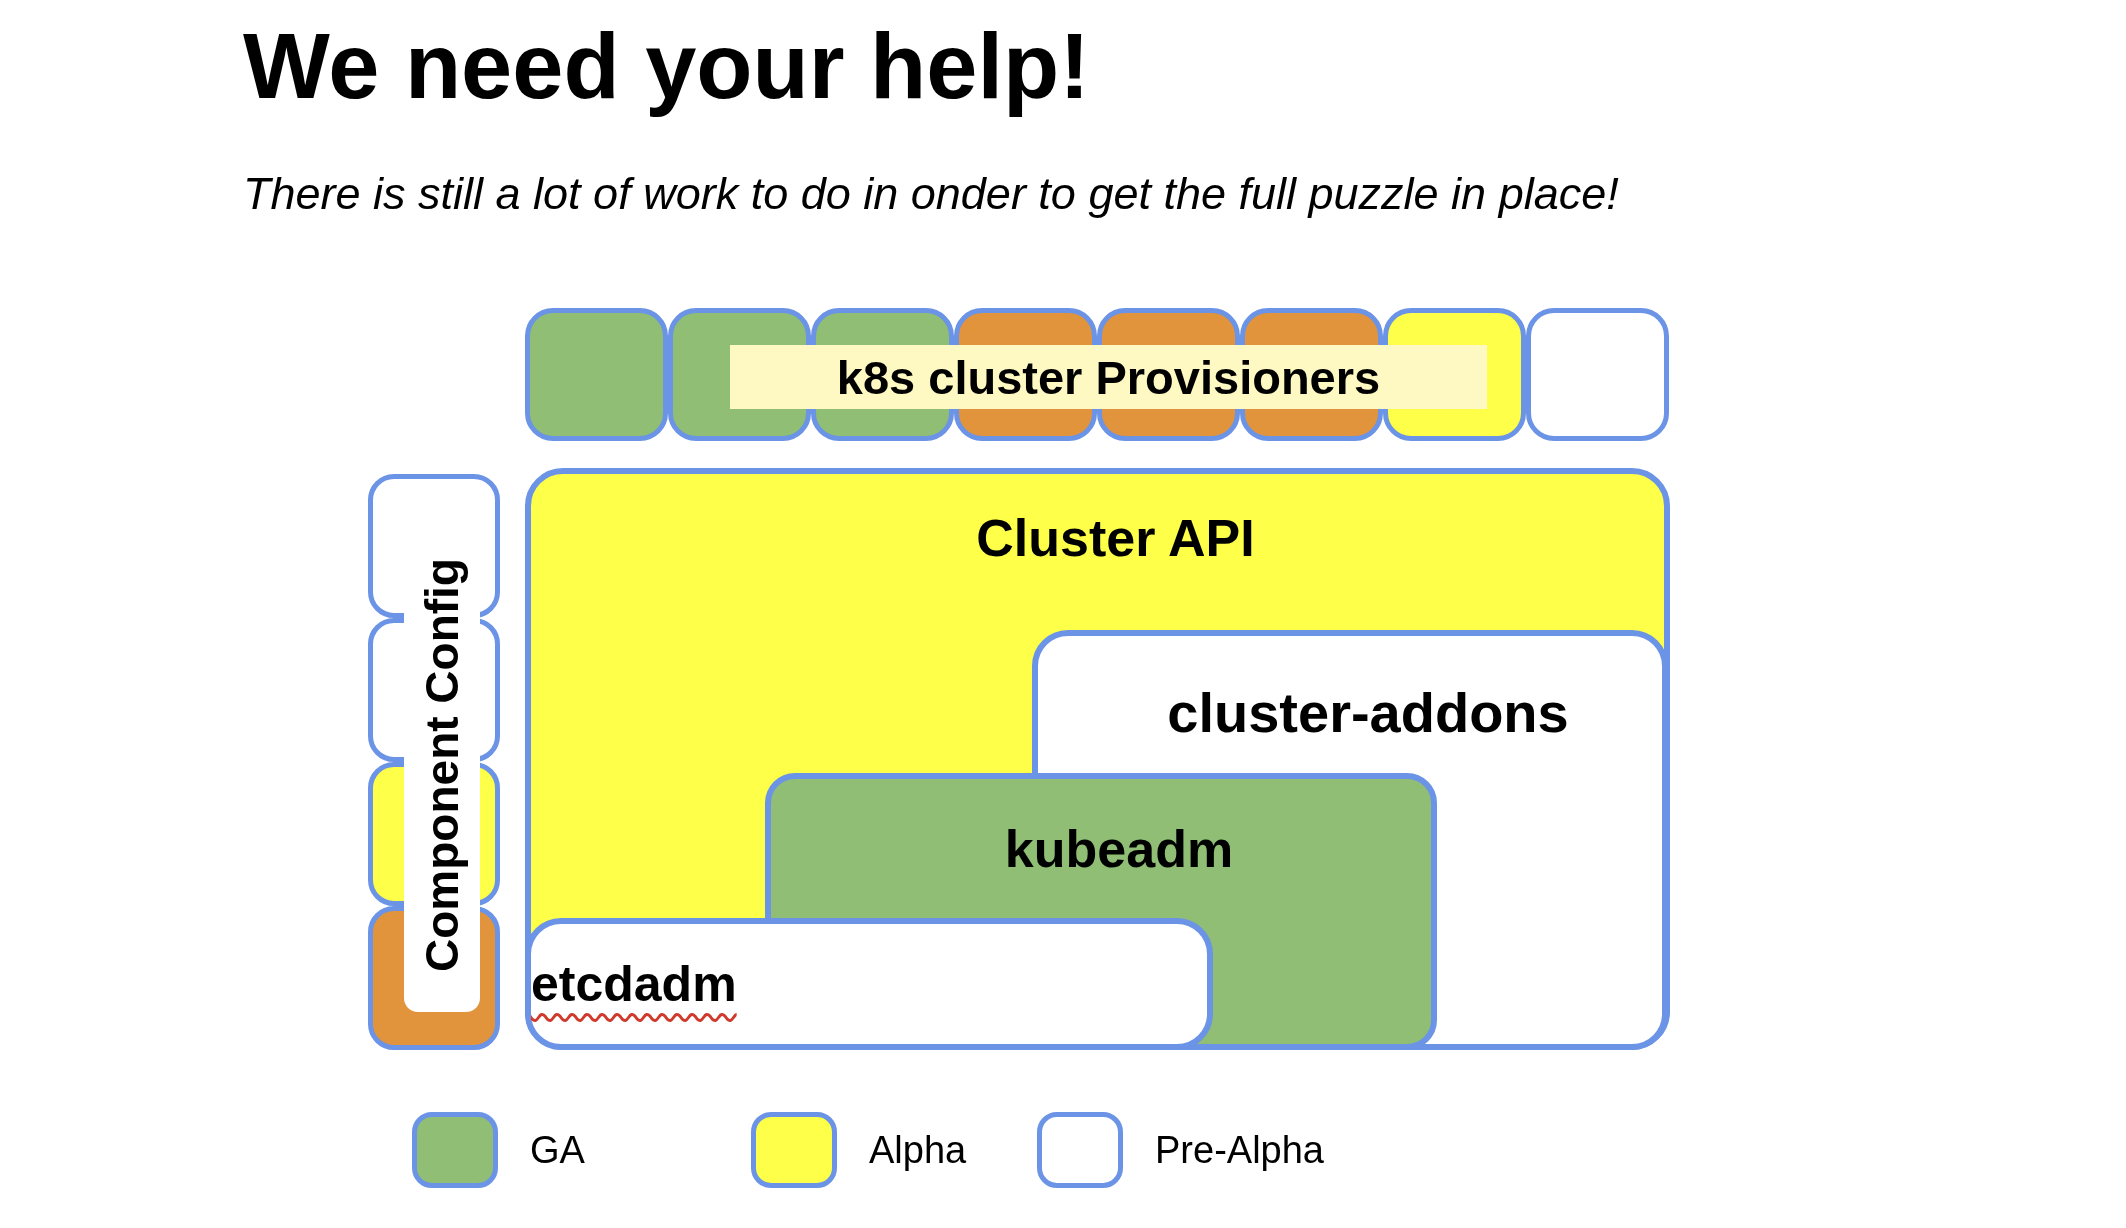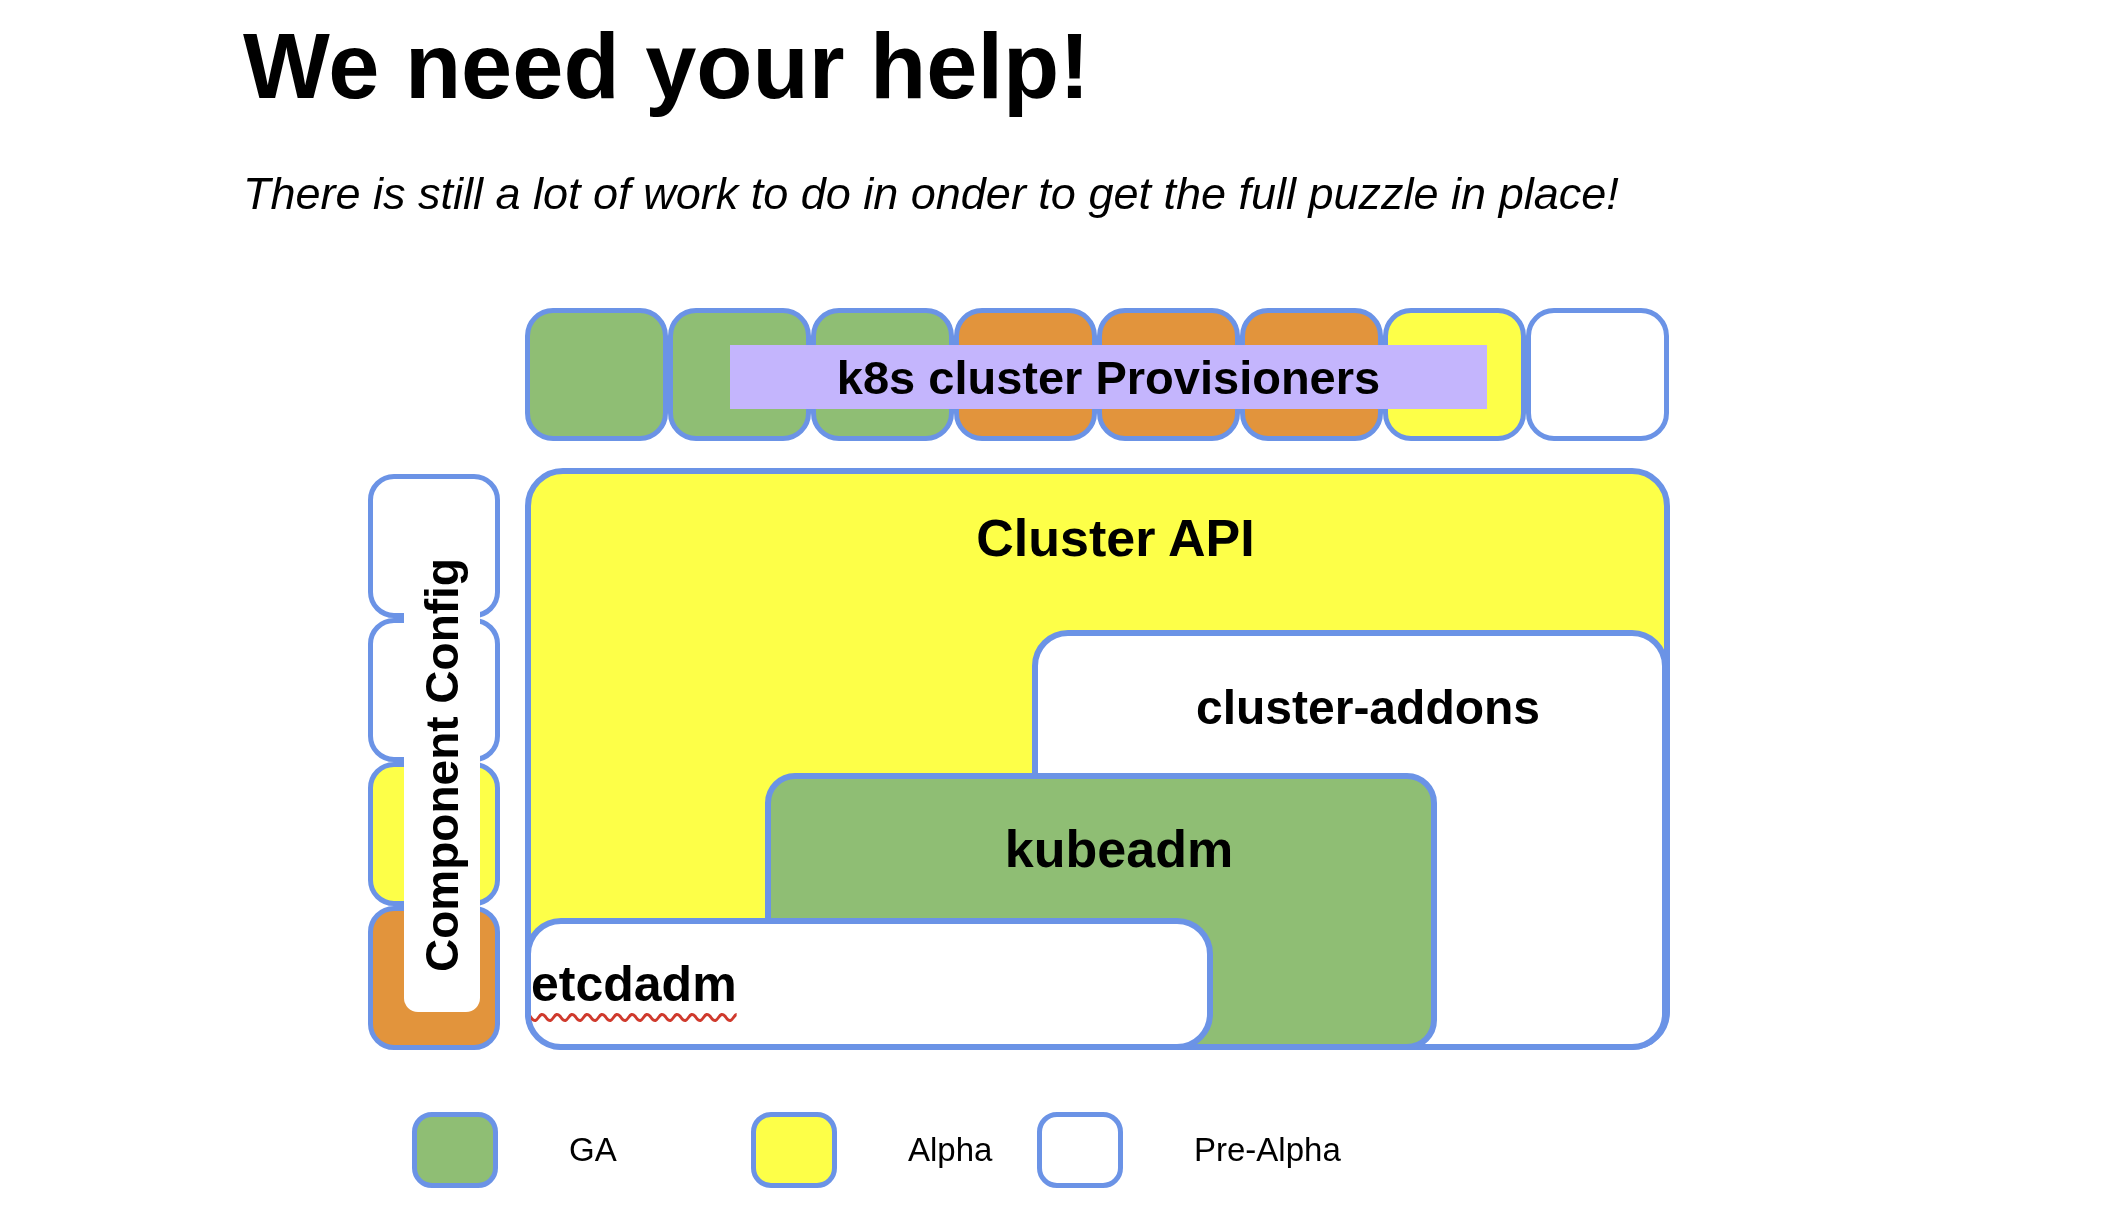--- a/index.html
+++ b/index.html
@@ -53,21 +53,21 @@
     width: 143px;
     height: 133px;
     border-radius: 28px;
   }
   .prov-label {
     position: absolute;
     left: 730px;
     top: 345px;
     width: 757px;
     height: 64px;
-    background: #c4b5fd;
+    background: #fef9c3;
     display: flex;
     align-items: center;
     justify-content: center;
     font-size: 47px;
     font-weight: bold;
     white-space: nowrap;
     z-index: 3;
   }
 
   
@@ -129,21 +129,21 @@
 
   .cluster-addons {
     top: 156px;
     right: -4px;
     bottom: -6px;
     width: 636px;
     border-radius: 36px;
     background: var(--c-pre-alpha);
     z-index: 1;
   }
-  .cluster-addons > .box-label { top: 44px; font-size: 48px; text-align: center; }
+  .cluster-addons > .box-label { top: 44px; font-size: 56px; text-align: center; }
 
   .kubeadm {
     left: 234px;
     top: 299px;
     bottom: -6px;
     width: 672px;
     border-radius: 30px;
     background: var(--c-ga);
     z-index: 2;
   }
@@ -196,23 +196,22 @@
     height: 76px;
     border: 5px solid var(--c-border);
     border-radius: 20px;
     background: #fff;
   }
   .legend-swatch.ga        { background: var(--c-ga); }
   .legend-swatch.beta      { background: var(--c-beta); }
   .legend-swatch.alpha     { background: var(--c-alpha); }
   .legend-swatch.pre-alpha { background: var(--c-pre-alpha); }
   .legend-label {
-    font-size: 33px;
-    white-space: nowrap;
-    margin-left: 39px;
+    font-size: 38px;
+    white-space: nowrap;
   }
 </style>
 </head>
 <body>
 
 <div class="canvas">
 
   <div class="page-title">We need your help!</div>
   <div class="page-subtitle">There is still a lot of work to do in onder to get the full puzzle in place!</div>
 

